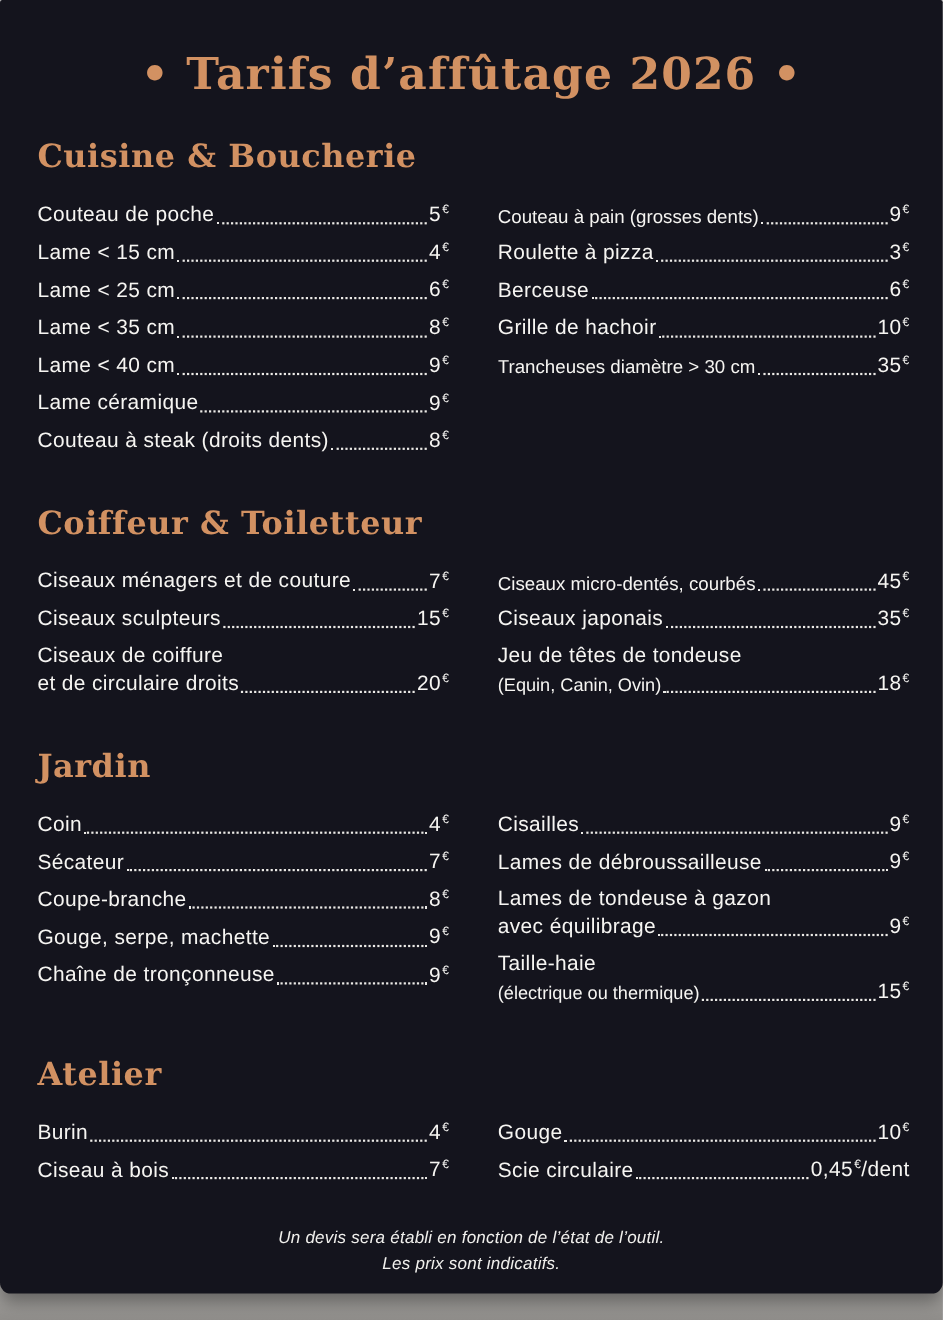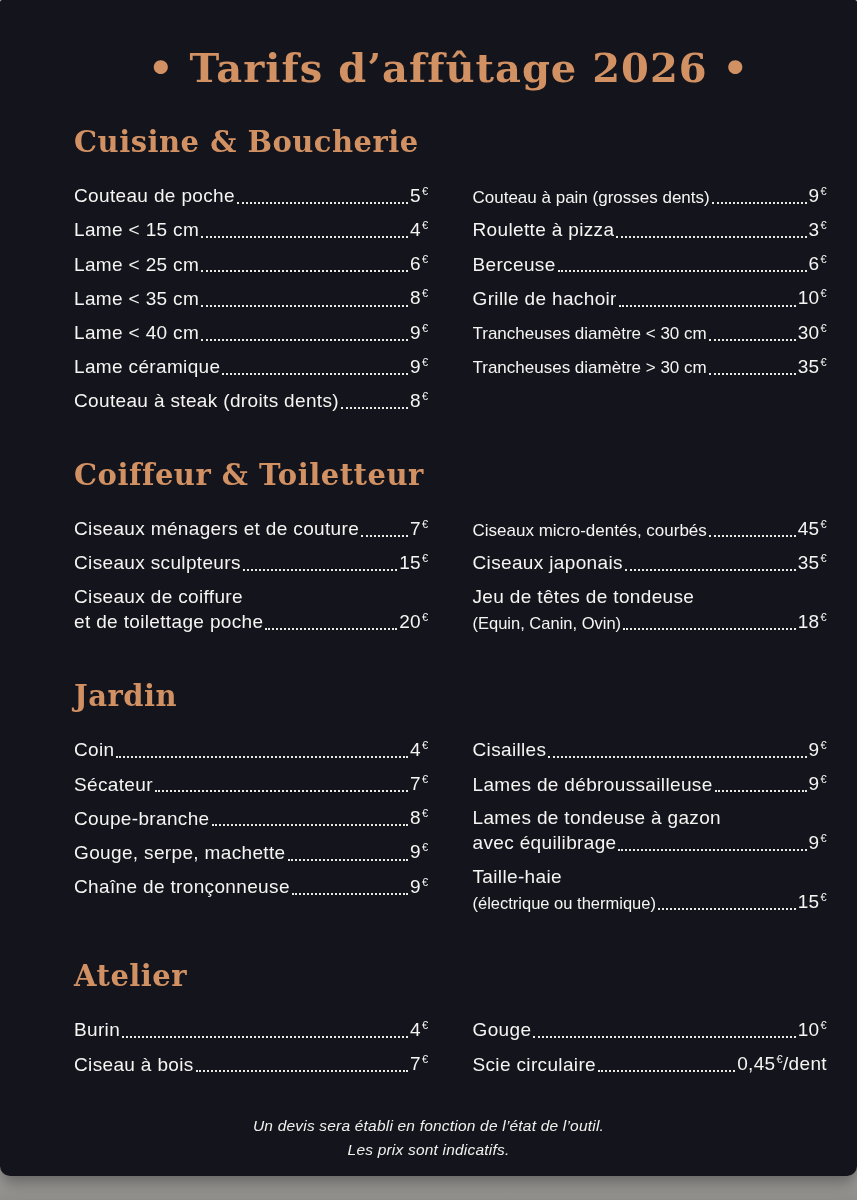--- a/index.html
+++ b/index.html
@@ -16,21 +16,20 @@
     overflow:hidden;
     position:relative;
   }
   .card{
     position:absolute;left:0;top:0;
     width:857px;height:1176px;
     background:var(--card-bg);
     color:var(--text);
     border-radius:2px 2px 10px 10px;
     box-shadow:0 6px 16px rgba(0,0,0,.4);
-    padding-left:40px;
   }
   .title{
     margin:44px 0 0 0;
     text-align:center;
     font-family:"DejaVu Serif", serif;
     font-weight:bold;
     font-size:40px;
     letter-spacing:1px;
     color:var(--accent);
   }
@@ -160,27 +159,20 @@
             </div>
             <div class="row">
               <div class="line">
                 <span class="label">Grille de hachoir</span>
                 <span class="dots"></span>
                 <span class="price"><span>10</span><sup>€</sup></span>
               </div>
             </div>
             <div class="row small">
               <div class="line">
-                <span class="label">Trancheuses diamètre &lt; 30 cm</span>
-                <span class="dots"></span>
-                <span class="price"><span>30</span><sup>€</sup></span>
-              </div>
-            </div>
-            <div class="row small">
-              <div class="line">
                 <span class="label">Trancheuses diamètre &gt; 30 cm</span>
                 <span class="dots"></span>
                 <span class="price"><span>35</span><sup>€</sup></span>
               </div>
             </div>
           </div>
         </div>
       </section>
       <section class="section">
         <h2 class="section-heading">Coiffeur &amp; Toiletteur</h2>
@@ -196,21 +188,21 @@
             <div class="row">
               <div class="line">
                 <span class="label">Ciseaux sculpteurs</span>
                 <span class="dots"></span>
                 <span class="price"><span>15</span><sup>€</sup></span>
               </div>
             </div>
             <div class="row">
               <div class="line1">Ciseaux de coiffure</div>
               <div class="line">
-                <span class="label">et de toilettage poche</span>
+                <span class="label">et de circulaire droits</span>
                 <span class="dots"></span>
                 <span class="price"><span>20</span><sup>€</sup></span>
               </div>
             </div>
           </div>
           <div class="col">
             <div class="row small">
               <div class="line">
                 <span class="label">Ciseaux micro-dentés, courbés</span>
                 <span class="dots"></span>

